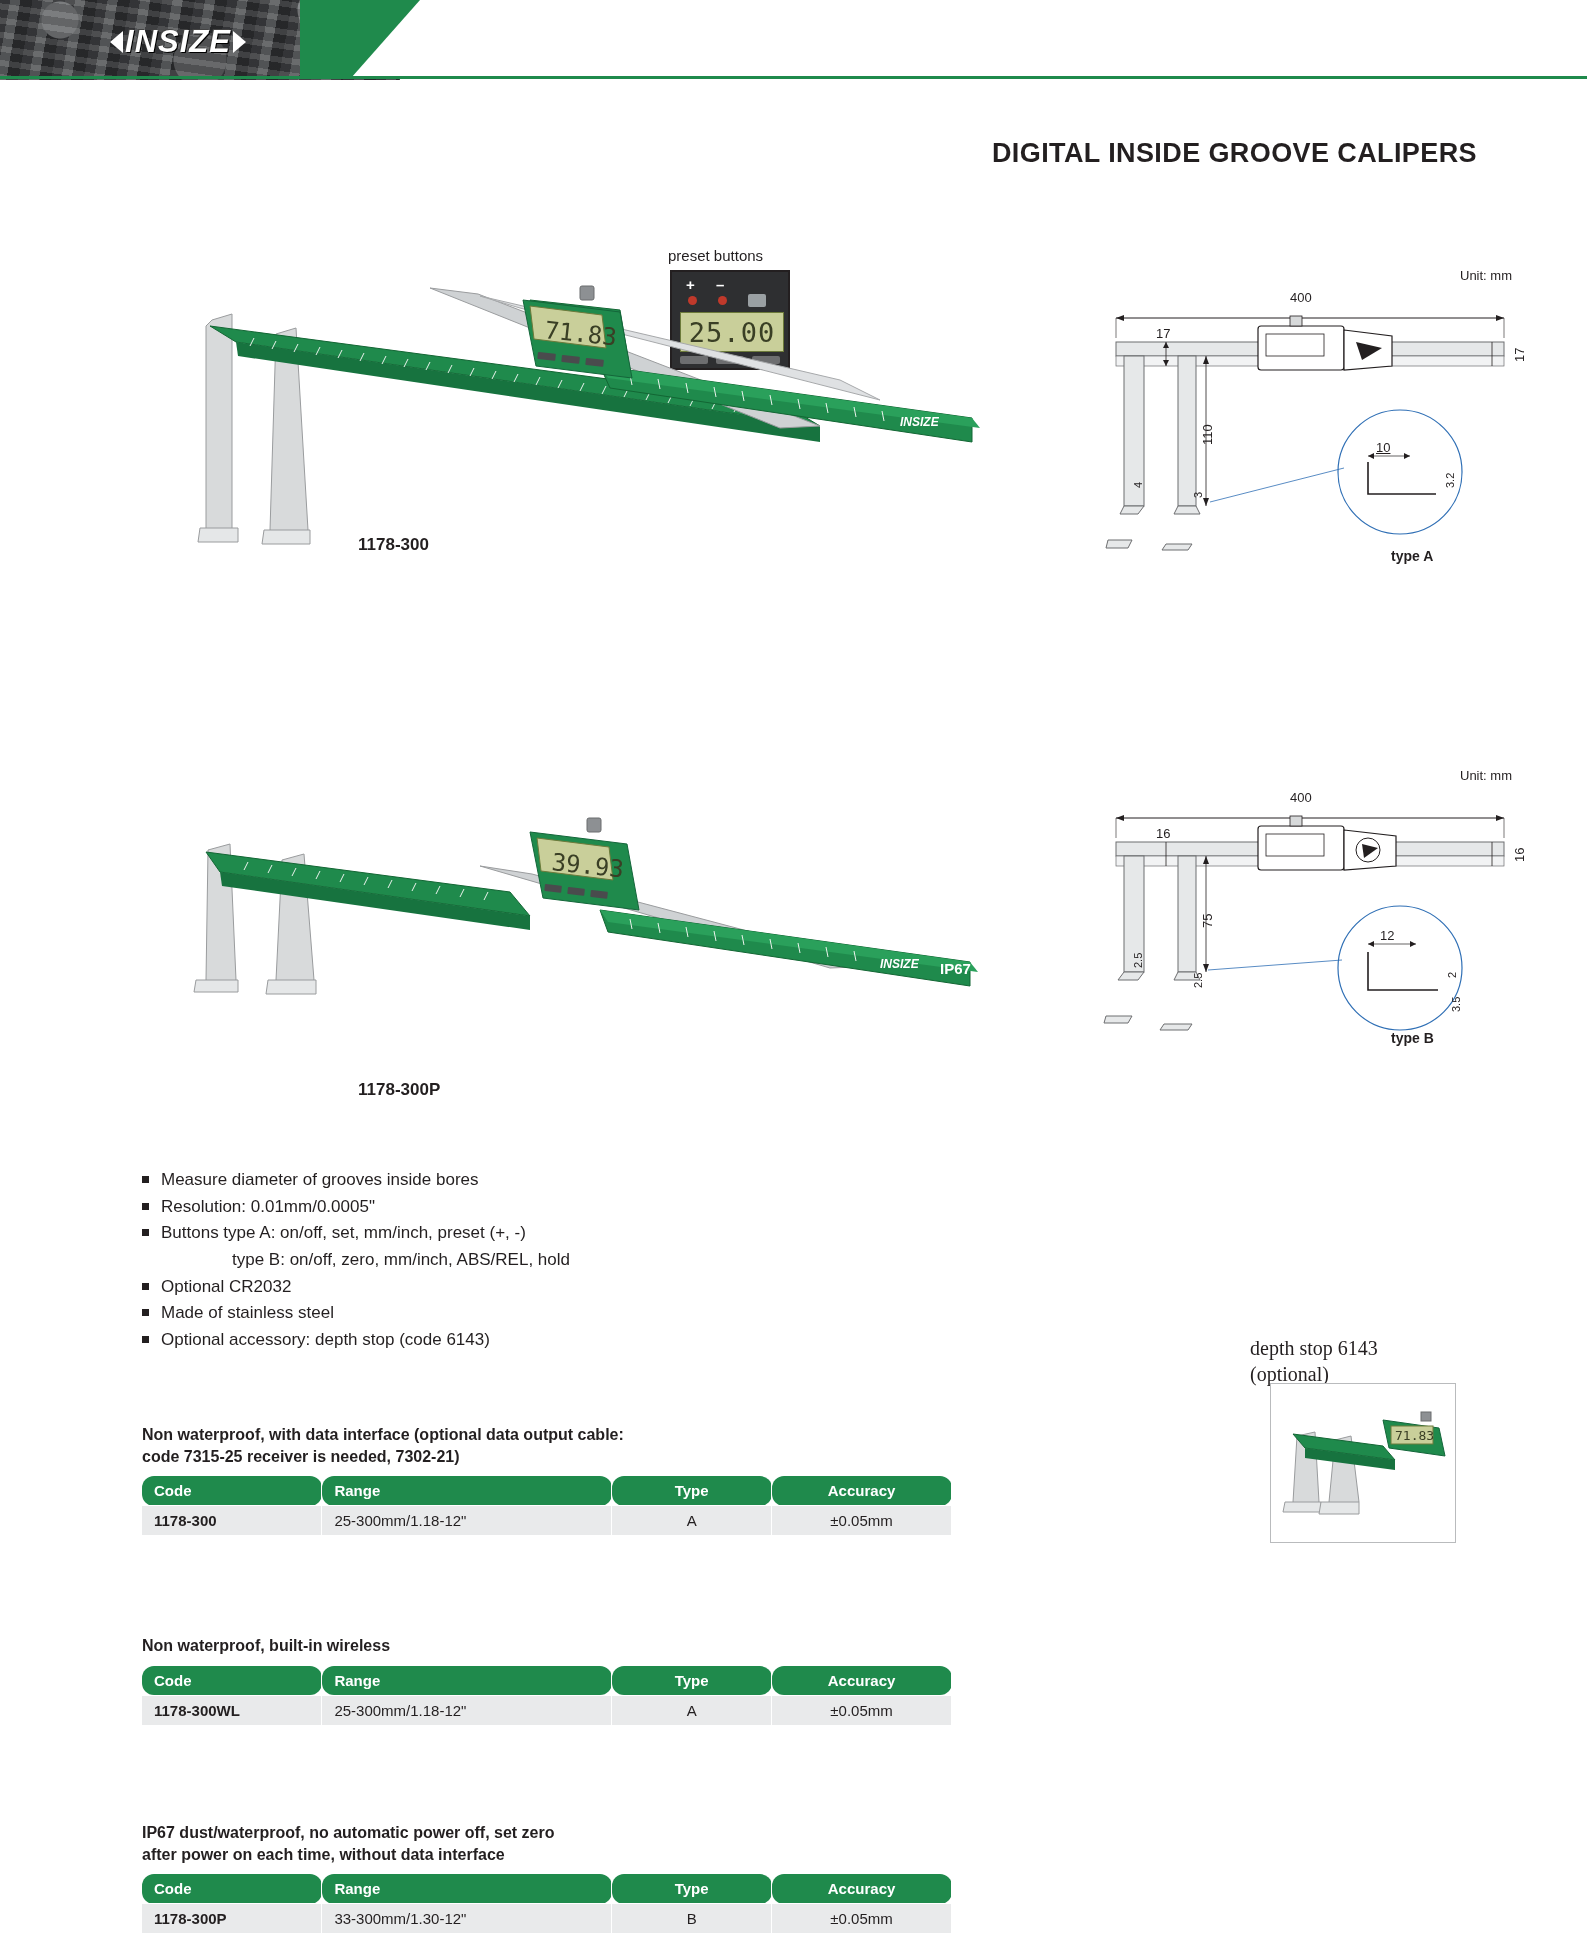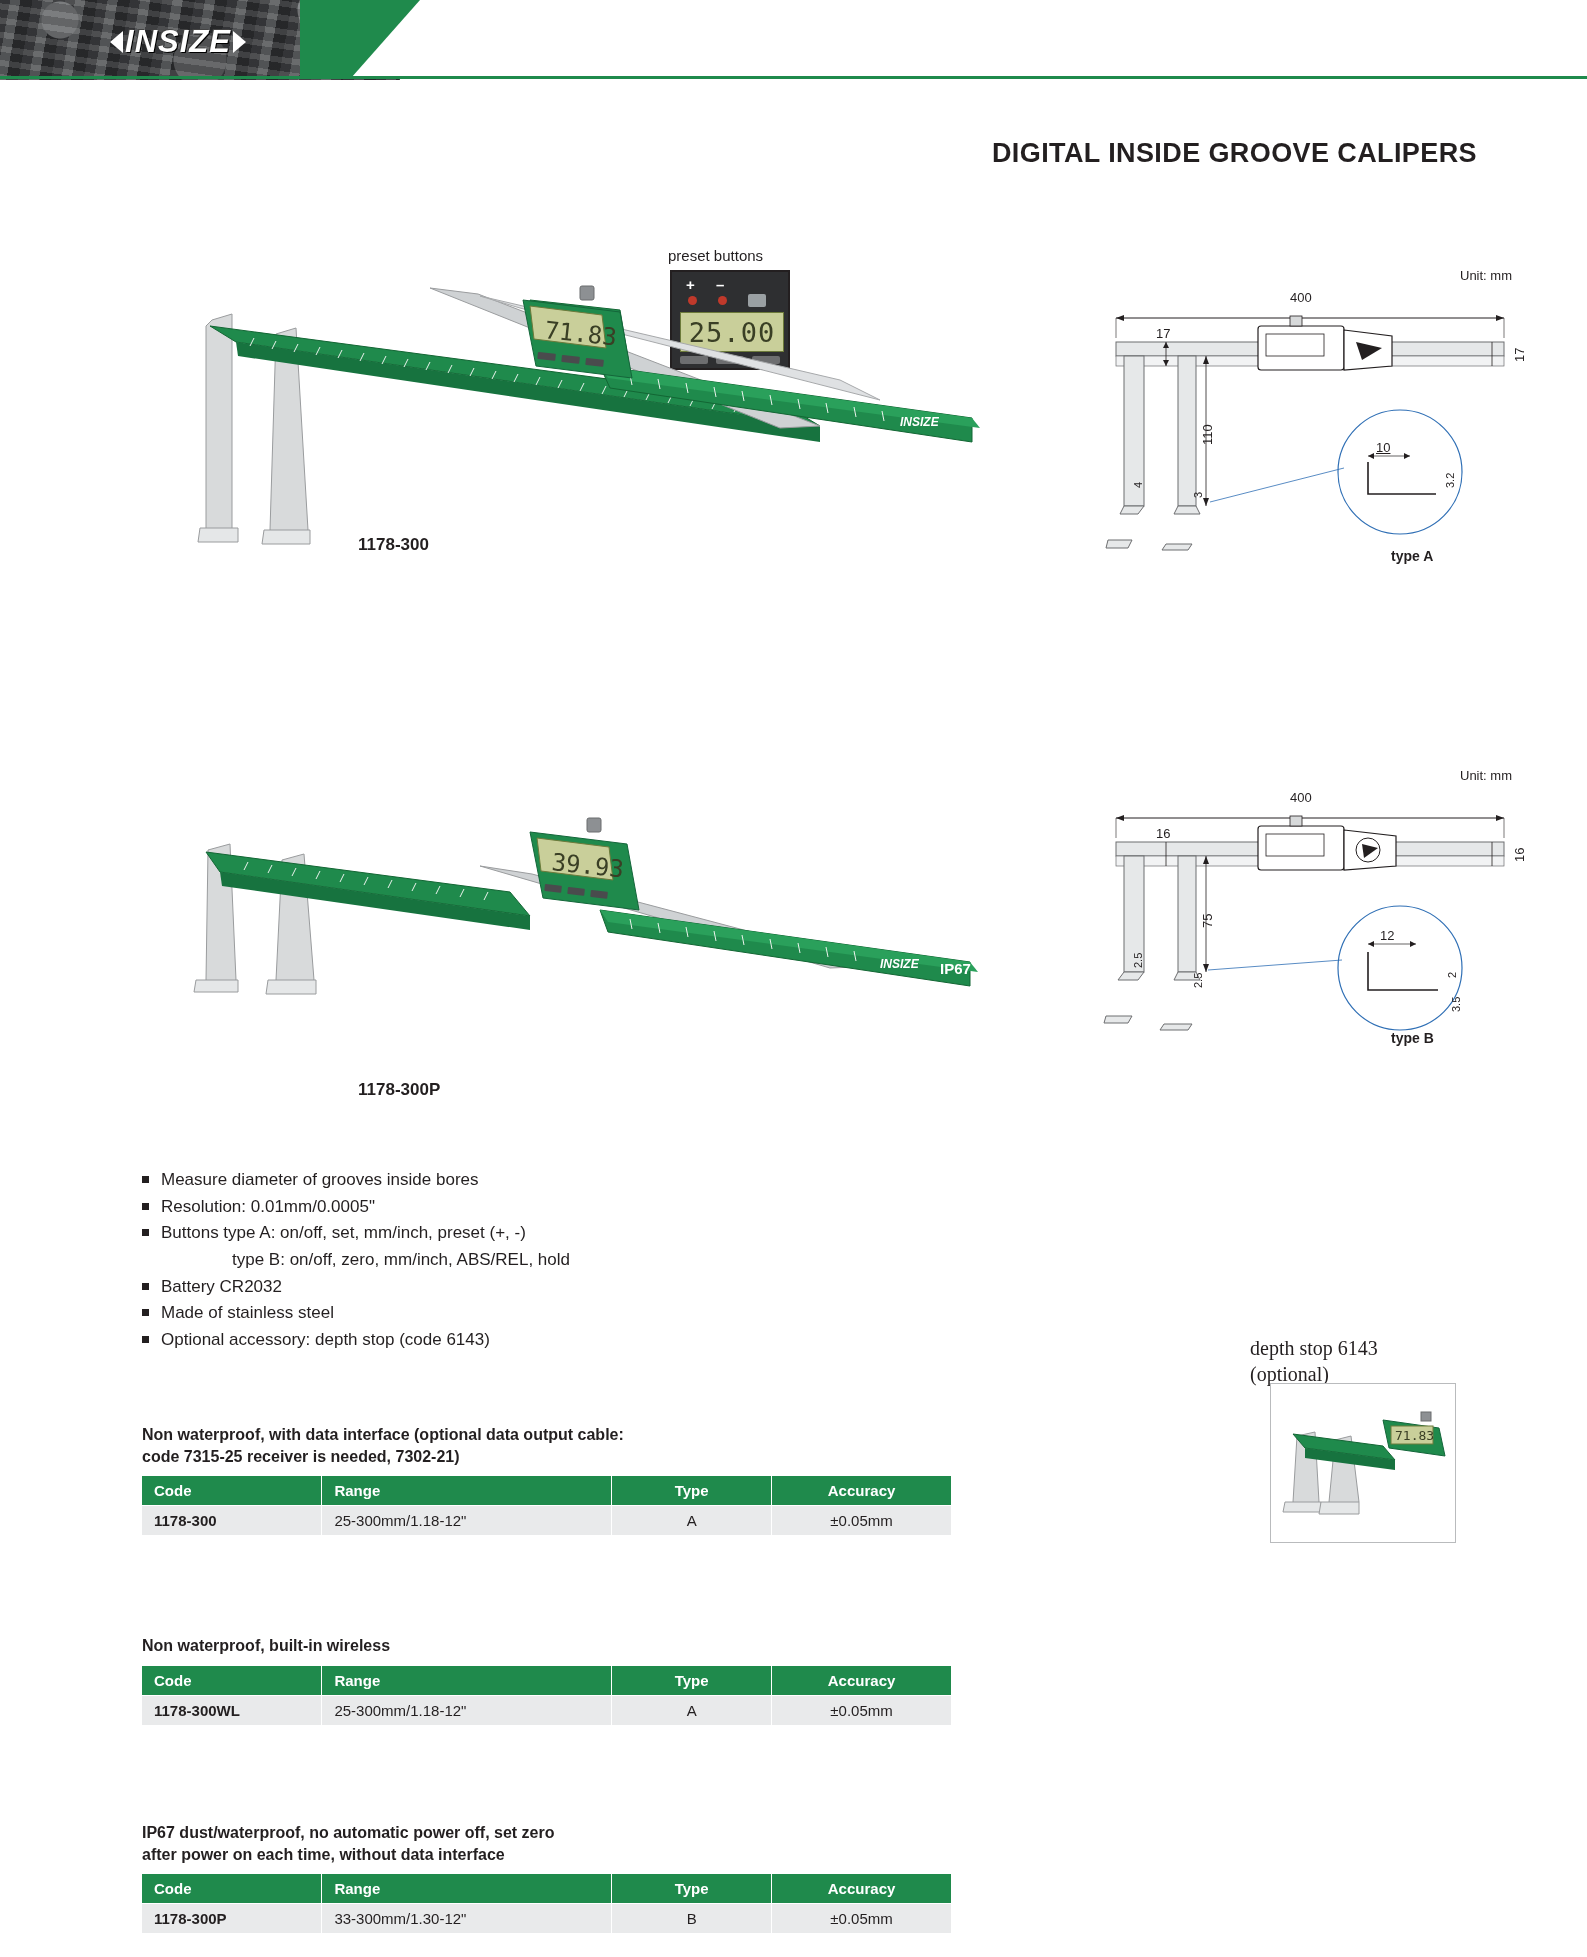--- a/index.html
+++ b/index.html
@@ -164,20 +164,21 @@
   }
   table.spec {
     border-collapse: collapse; width: 810px;
     font-size: 15px;
   }
   table.spec thead th {
     background: #1f8a4c; color: #ffffff;
     font-weight: bold; text-align: left;
     padding: 6px 12px; border-right: 1px solid #ffffff;
     height: 27px;
+    border-radius: 12px;
   }
   table.spec thead th.c { text-align: center; }
   table.spec tbody td {
     background: #e9eaeb;
     padding: 6px 12px; height: 28px;
     border-right: 1px solid #ffffff;
     border-top: 1px solid #ffffff;
   }
   table.spec tbody td.c { text-align: center; }
   table.spec tbody td.code { font-weight: bold; }
@@ -465,21 +466,21 @@
     <span class="bullet"></span>
     <span>Resolution: 0.01mm/0.0005"</span>
   </div>
   <div class="feature-row">
     <span class="bullet"></span>
     <span>Buttons type A: on/off, set, mm/inch, preset (+, -)</span>
   </div>
   <div class="feature-sub">type B: on/off, zero, mm/inch, ABS/REL, hold</div>
   <div class="feature-row">
     <span class="bullet"></span>
-    <span>Battery CR2032</span>
+    <span>Optional CR2032</span>
   </div>
   <div class="feature-row">
     <span class="bullet"></span>
     <span>Made of stainless steel</span>
   </div>
   <div class="feature-row">
     <span class="bullet"></span>
     <span>Optional accessory: depth stop (code 6143)</span>
   </div>
 </div>

